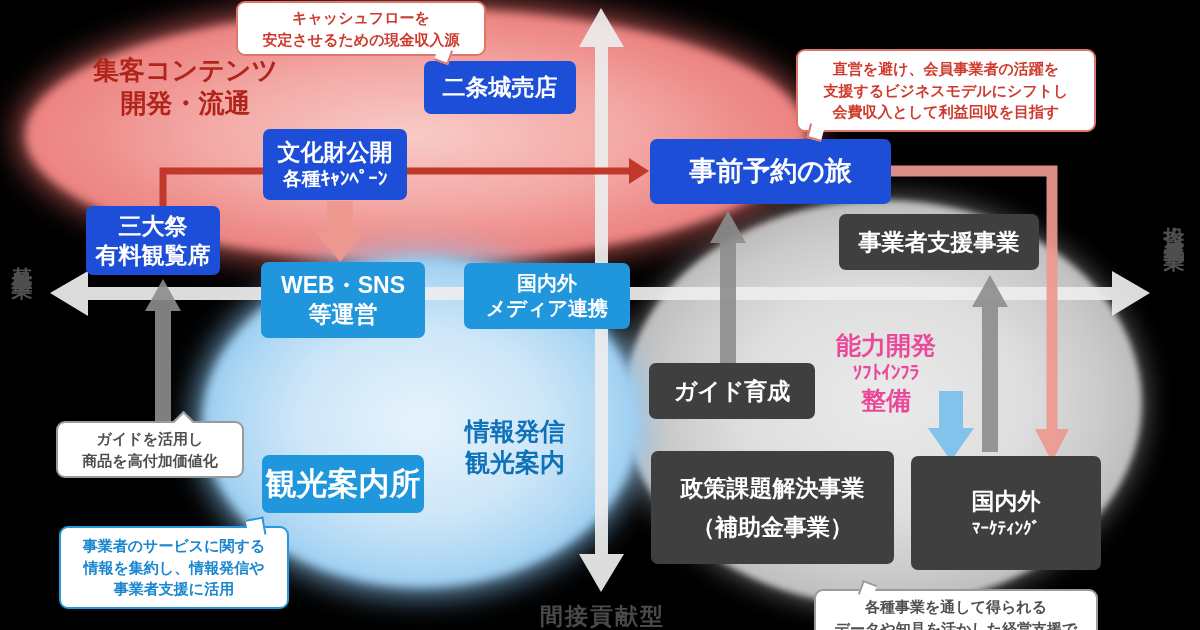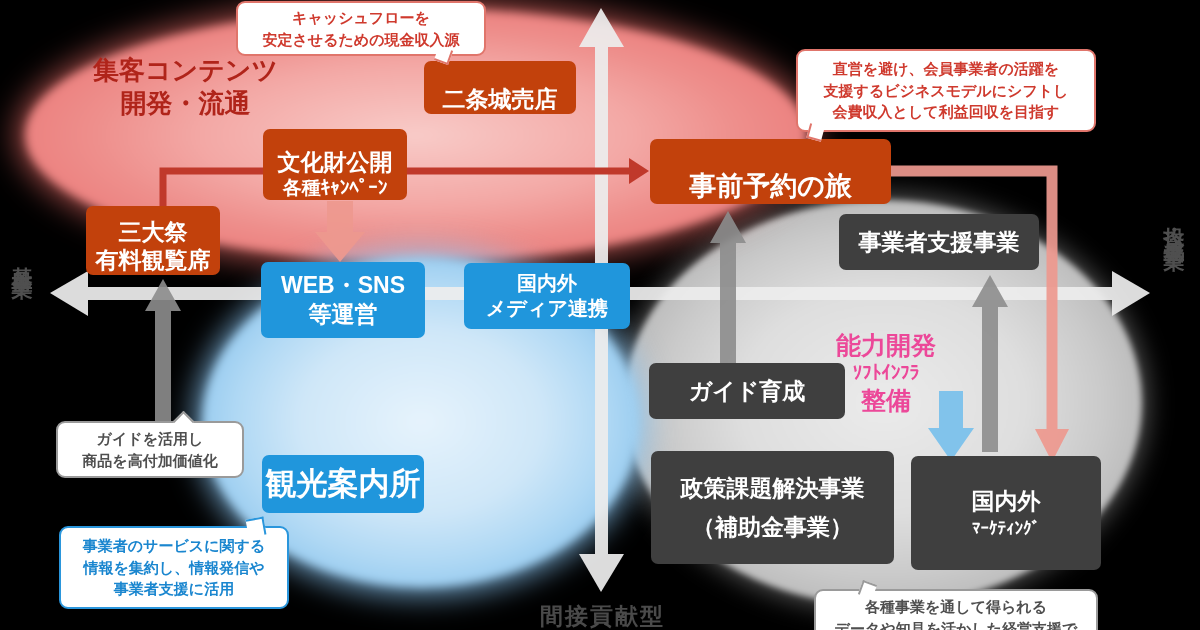--- a/index.html
+++ b/index.html
@@ -23,33 +23,33 @@
     background:radial-gradient(closest-side,#e6f3fc 0%,#cfe7f8 55%,#afd8f4 85%,#9bcdf0 100%);
     box-shadow:0 0 28px 8px rgba(140,200,245,.75); filter:blur(5px);
   }
 
   svg.arrows { position:absolute; left:0; top:0; z-index:2; }
 
   .box { position:absolute; border-radius:7px; color:#fff; font-weight:bold;
          display:flex; flex-direction:column; align-items:center; justify-content:center;
          text-align:center; line-height:1.25; z-index:3; }
   .box span { display:block; }
-  .box.red  { background:#c2410c;justify-content:flex-end; }
+  .box.red  { background:#1d4ed8; }
   .box.blue { background:#2096dc; }
   .box.gray { background:#3f3f3f; }
 
   .b-nijojo    { left:424px; top:61px;  width:152px; height:53px;  font-size:23px; }
   .b-bunkazai  { left:263px; top:129px; width:144px; height:71px;  font-size:23px; }
   .b-bunkazai .l2 { font-size:19px; }
   .b-sandaisai { left:86px;  top:206px; width:134px; height:69px;  font-size:23px; }
   .b-yoyaku    { left:650px; top:139px; width:241px; height:65px;  font-size:27px; }
   .b-websns    { left:261px; top:262px; width:164px; height:76px;  font-size:23px; }
   .b-media     { left:464px; top:263px; width:166px; height:66px;  font-size:20px; }
   .b-annaijo   { left:262px; top:455px; width:162px; height:58px;  font-size:31px; }
-  .b-guide     { left:649px; top:363px; width:196px; height:56px;  font-size:23px; }
+  .b-guide     { left:649px; top:363px; width:166px; height:56px;  font-size:23px; }
   .b-shien     { left:839px; top:214px; width:200px; height:56px;  font-size:23px; }
   .b-seisaku   { left:651px; top:451px; width:243px; height:113px; font-size:23px; gap:10px; }
   .b-toukei    { left:911px; top:456px; width:190px; height:114px; font-size:23px; gap:3px; }
   .b-toukei .l3 { font-size:17px; }
 
   .region-title { position:absolute; font-weight:bold; text-align:center; z-index:3; line-height:1.25; }
   .region-title span { display:block; }
   .t-attraction  { left:58px;  top:54px;  width:255px; color:#b0241a; font-size:26px; }
   .t-information { left:436px; top:416px; width:158px; color:#0e72b8; font-size:25px; }
   .t-capability  { left:797px; top:330px; width:178px; color:#ec4899; font-size:25px; }
@@ -123,20 +123,24 @@
       <polygon points="710,243 746,243 728,211"></polygon>
       <rect x="982" y="304" width="16" height="148"></rect>
       <polygon points="972,307 1008,307 990,275"></polygon>
     </g>
   </svg>
 
   <div class="region-title t-attraction">
     <span>集客コンテンツ</span>
     <span>開発・流通</span>
   </div>
+  <div class="region-title t-information">
+    <span>情報発信</span>
+    <span>観光案内</span>
+  </div>
   <div class="region-title t-capability">
     <span class="l1">能力開発</span>
     <span class="l2">ｿﾌﾄｲﾝﾌﾗ</span>
     <span class="l3">整備</span>
   </div>
 
   <div class="box red b-nijojo">
     <span>二条城売店</span>
   </div>
   <div class="box red b-bunkazai">

